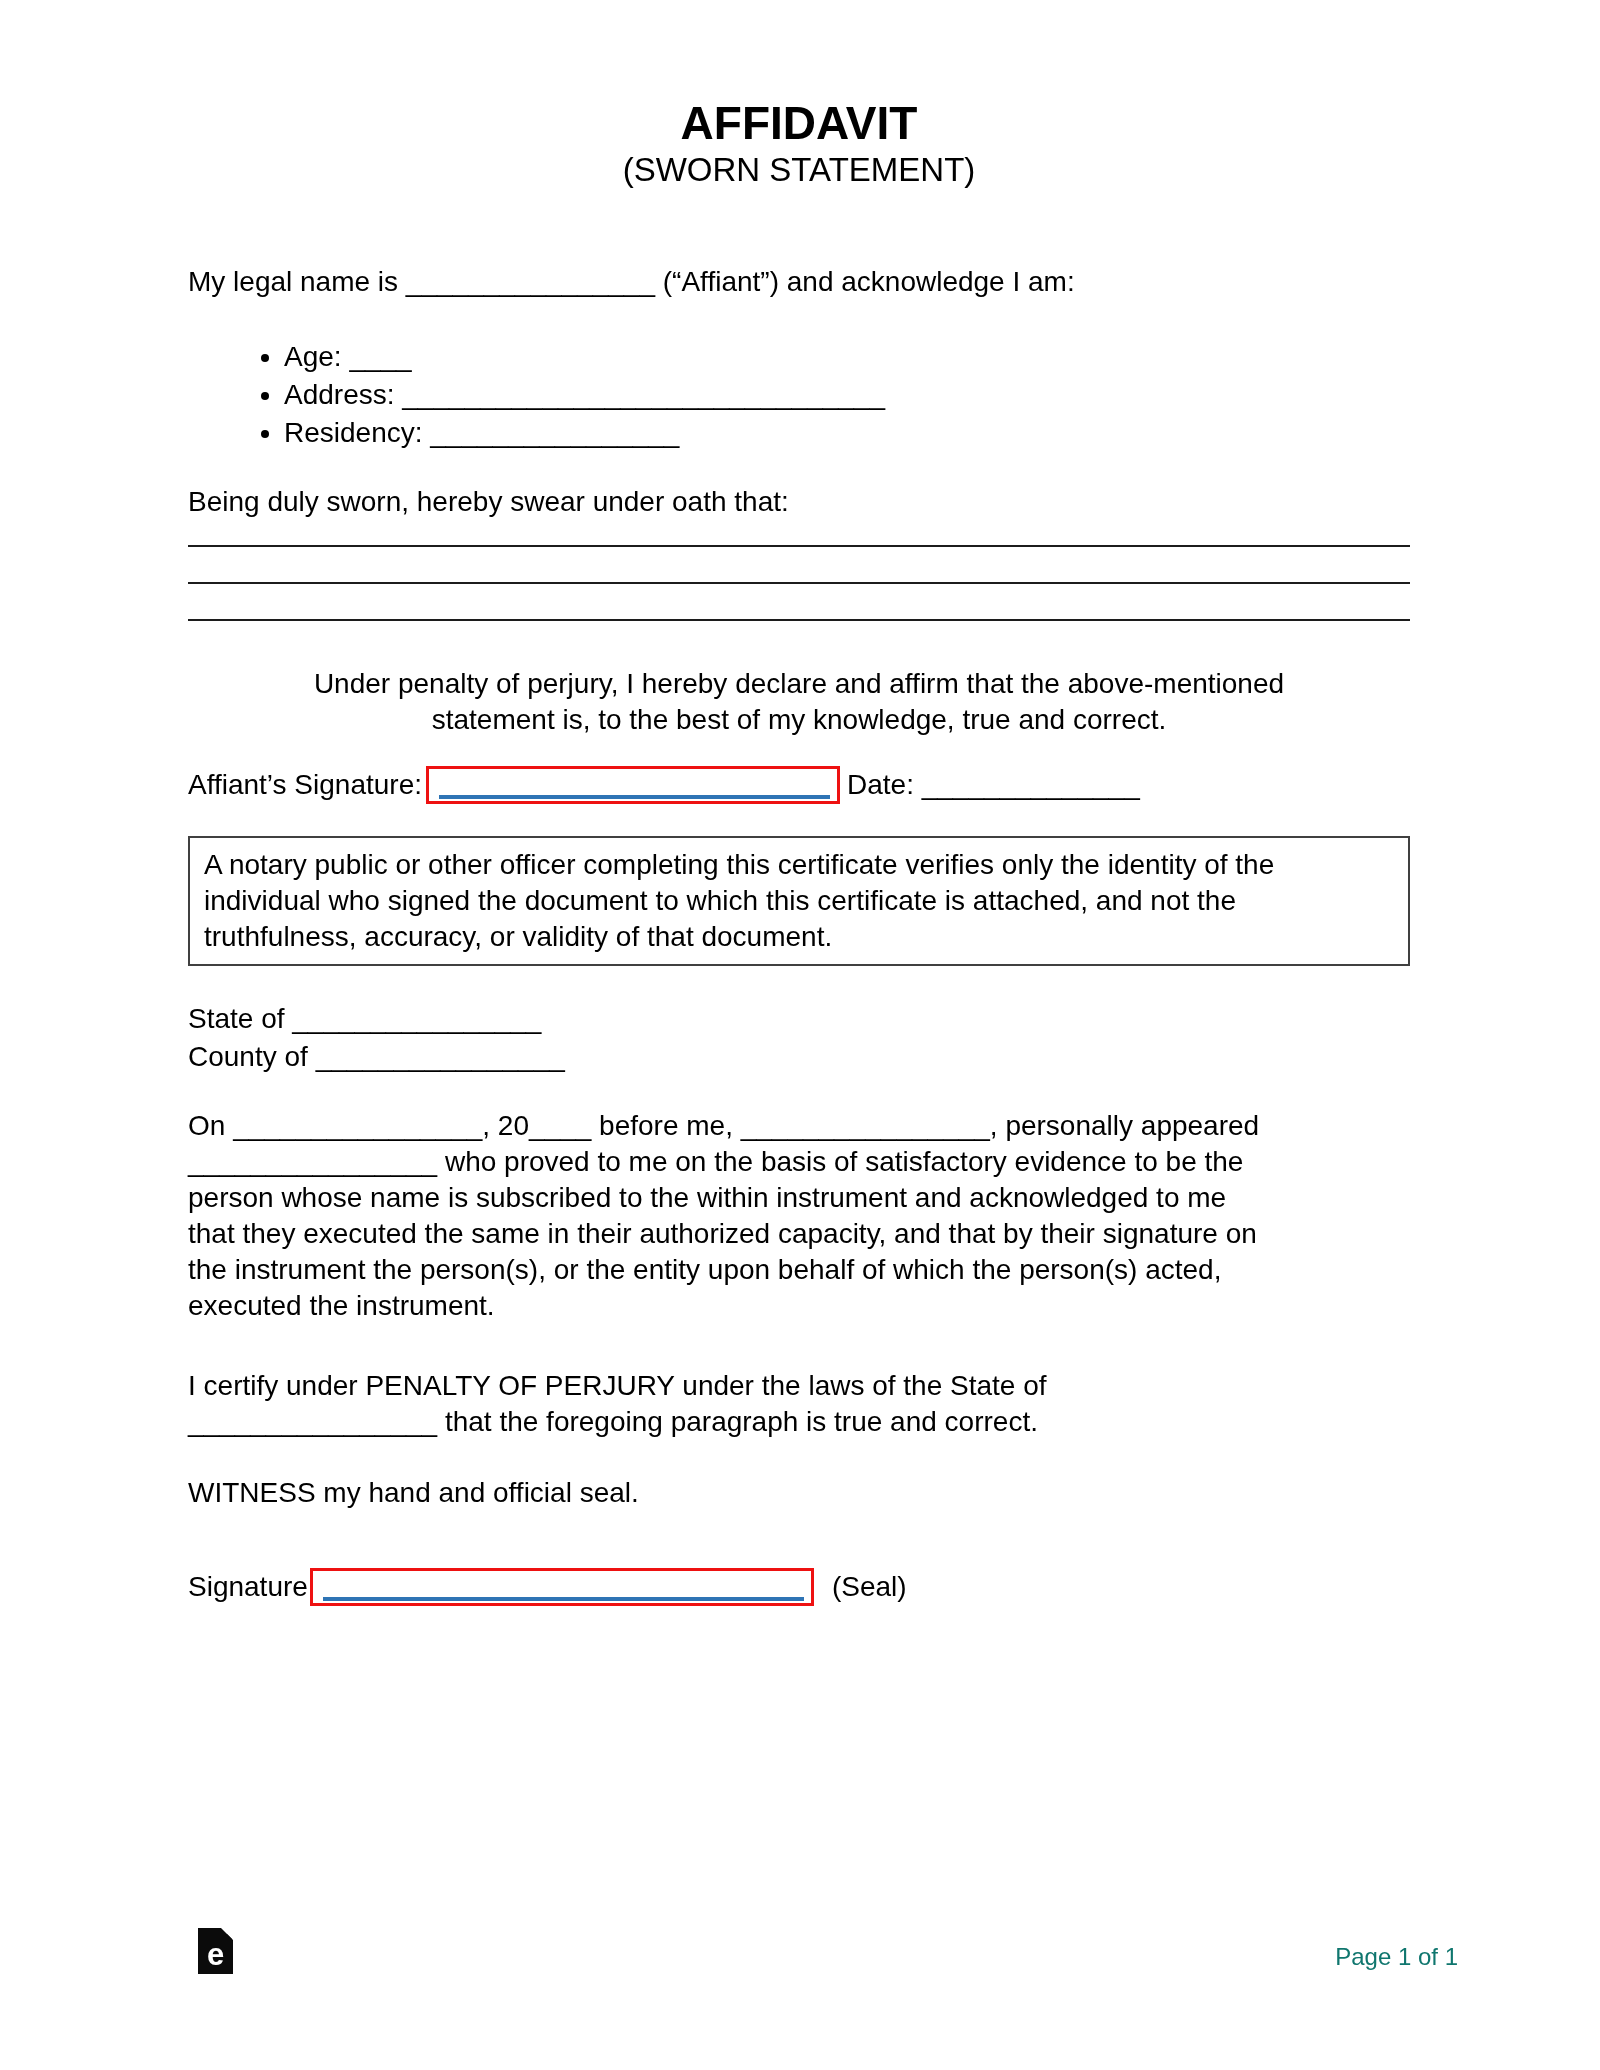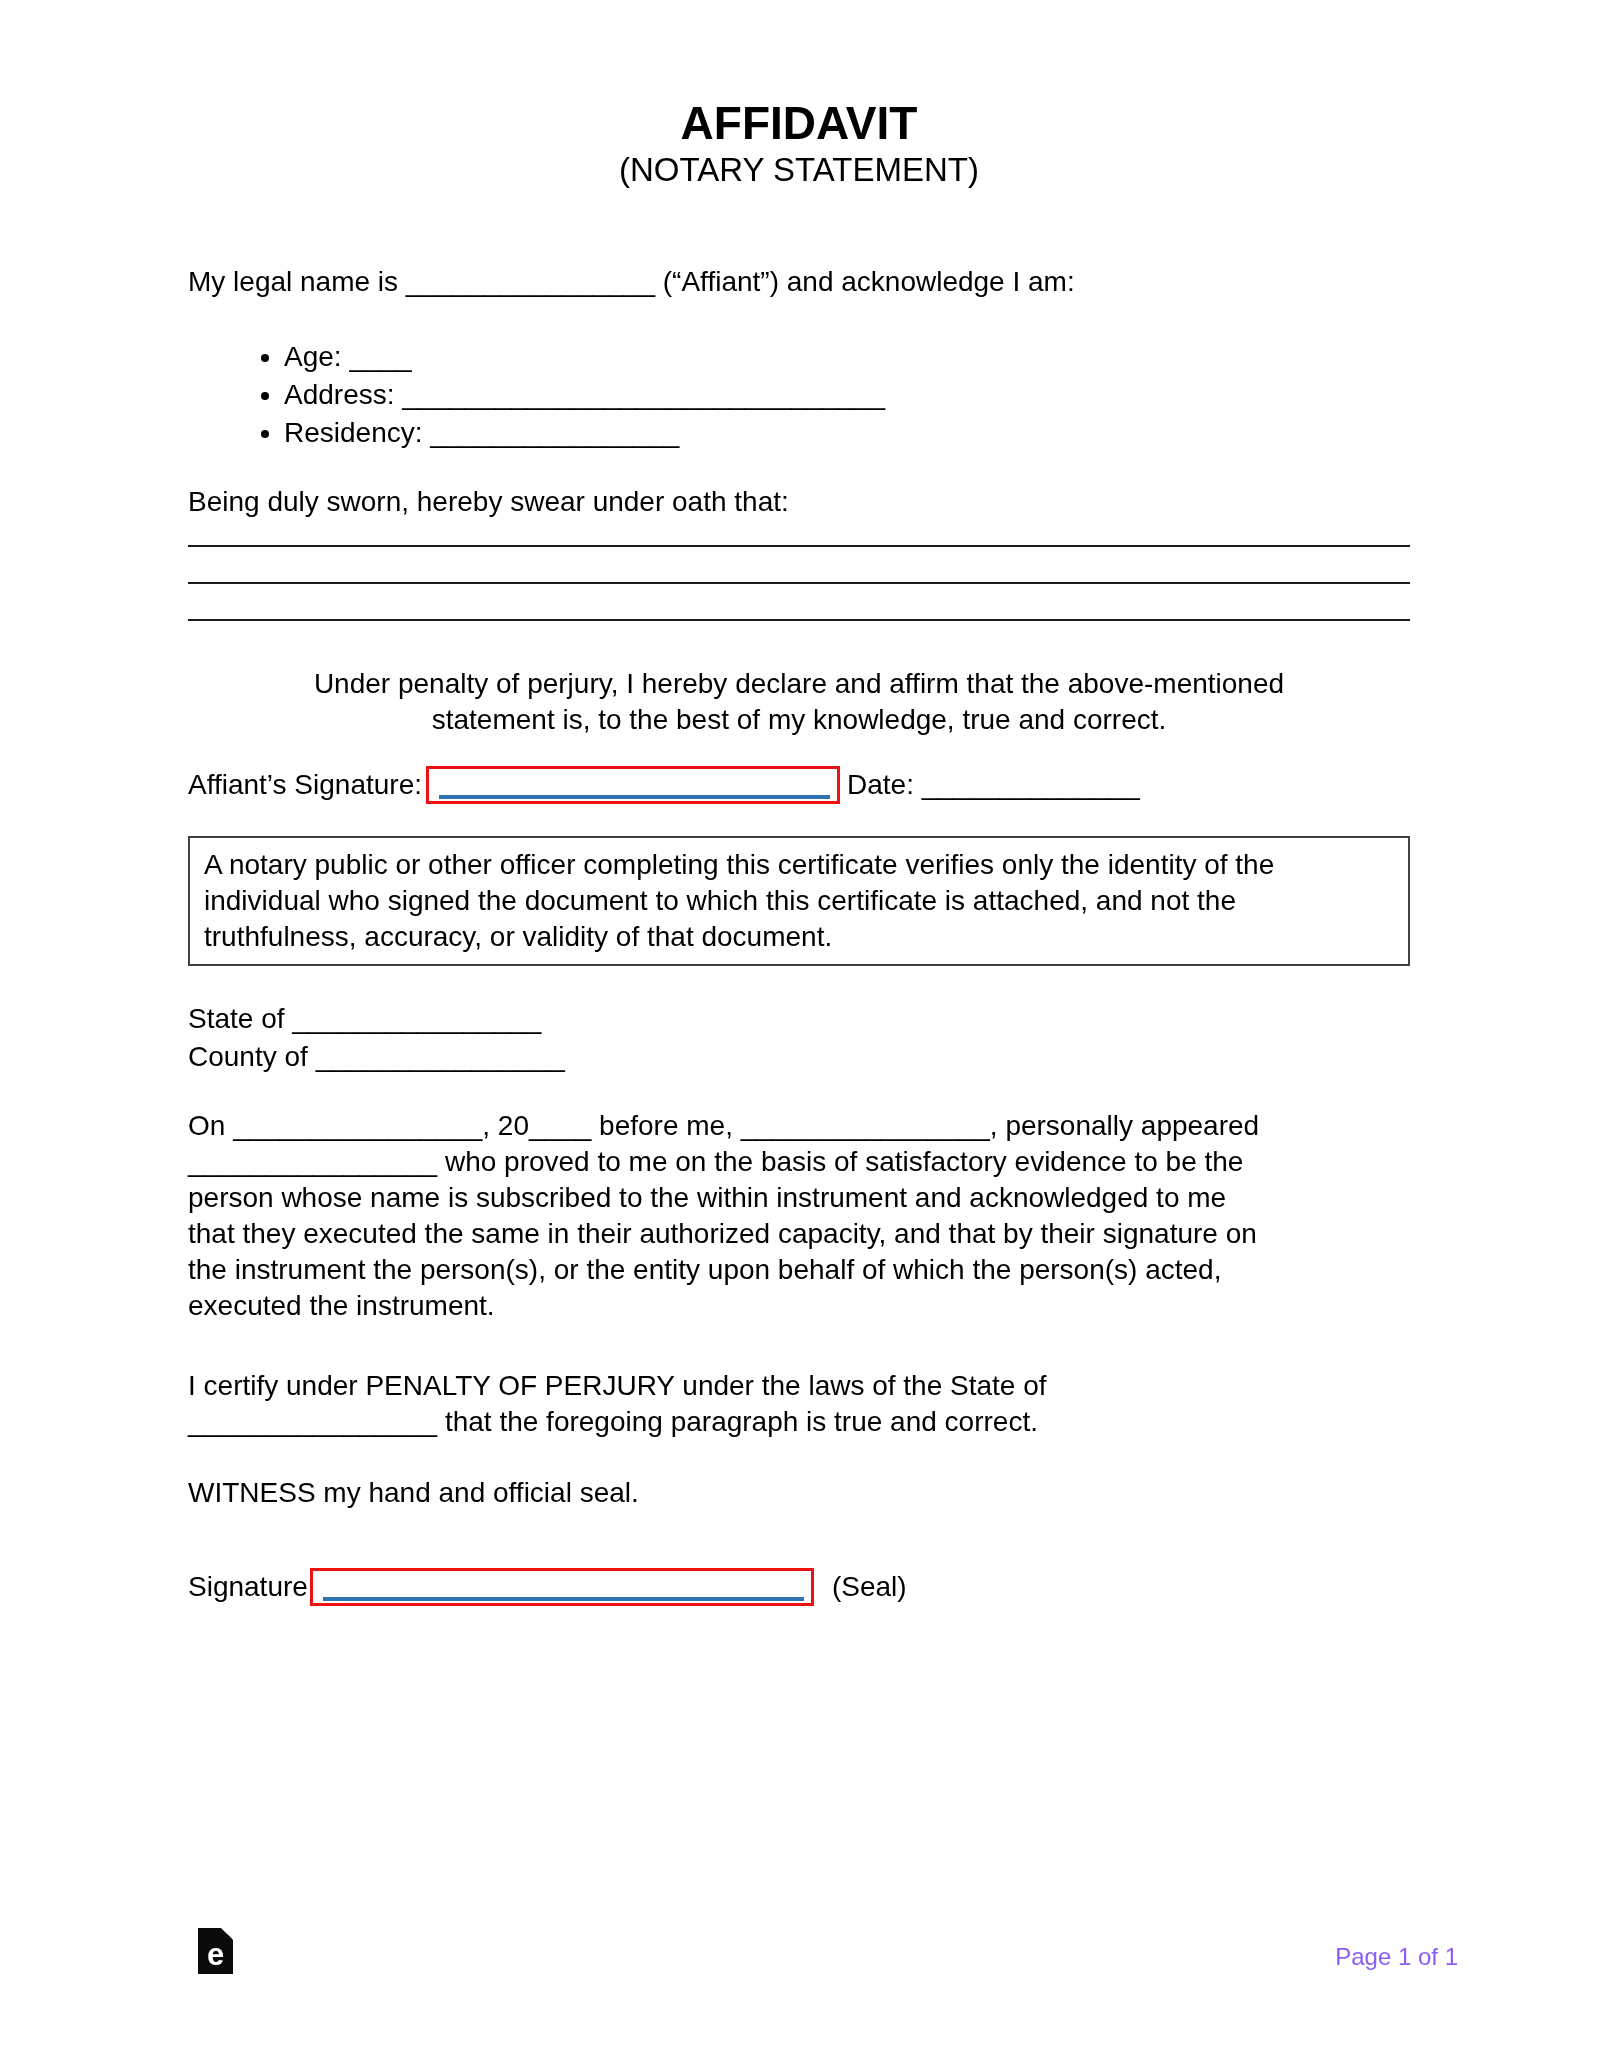--- a/index.html
+++ b/index.html
@@ -40,30 +40,30 @@
   .witness{margin-top:35px;}
   .notary-row{margin-top:57px;}
   .seal{margin-left:18px;}
   .logo{position:absolute;left:198px;top:1928px;width:35px;height:46px;background:#0b0b0b;
         clip-path:polygon(0 0,calc(100% - 12px) 0,100% 12px,100% 100%,0 100%);
         display:flex;align-items:center;justify-content:center;}
   .logo-fold{position:absolute;top:0;right:0;width:0;height:0;
         border-left:11px solid transparent;border-bottom:11px solid #0b0b0b;}
   .logo-letter{color:#fff;font-weight:bold;font-size:31px;line-height:31px;margin-top:6px;}
   .page-num{position:absolute;top:1943px;right:142px;font-size:24px;line-height:28px;
-        font-family:"Liberation Sans","DejaVu Sans",sans-serif;color:#8b5cf6;}
+        font-family:"Liberation Sans","DejaVu Sans",sans-serif;color:#0f766e;}
 </style>
 </head>
 <body>
 
 <div class="page">
   <div class="content">
 
     <div class="title">AFFIDAVIT</div>
-    <div class="subtitle">(NOTARY STATEMENT)</div>
+    <div class="subtitle">(SWORN STATEMENT)</div>
 
 
     <div class="legal-line">My legal name is ________________ (“Affiant”) and acknowledge I am:</div>
 
     <ul class="details">
       <li>Age: ____</li>
       <li>Address: _______________________________</li>
       <li>Residency: ________________</li>
     </ul>
 

